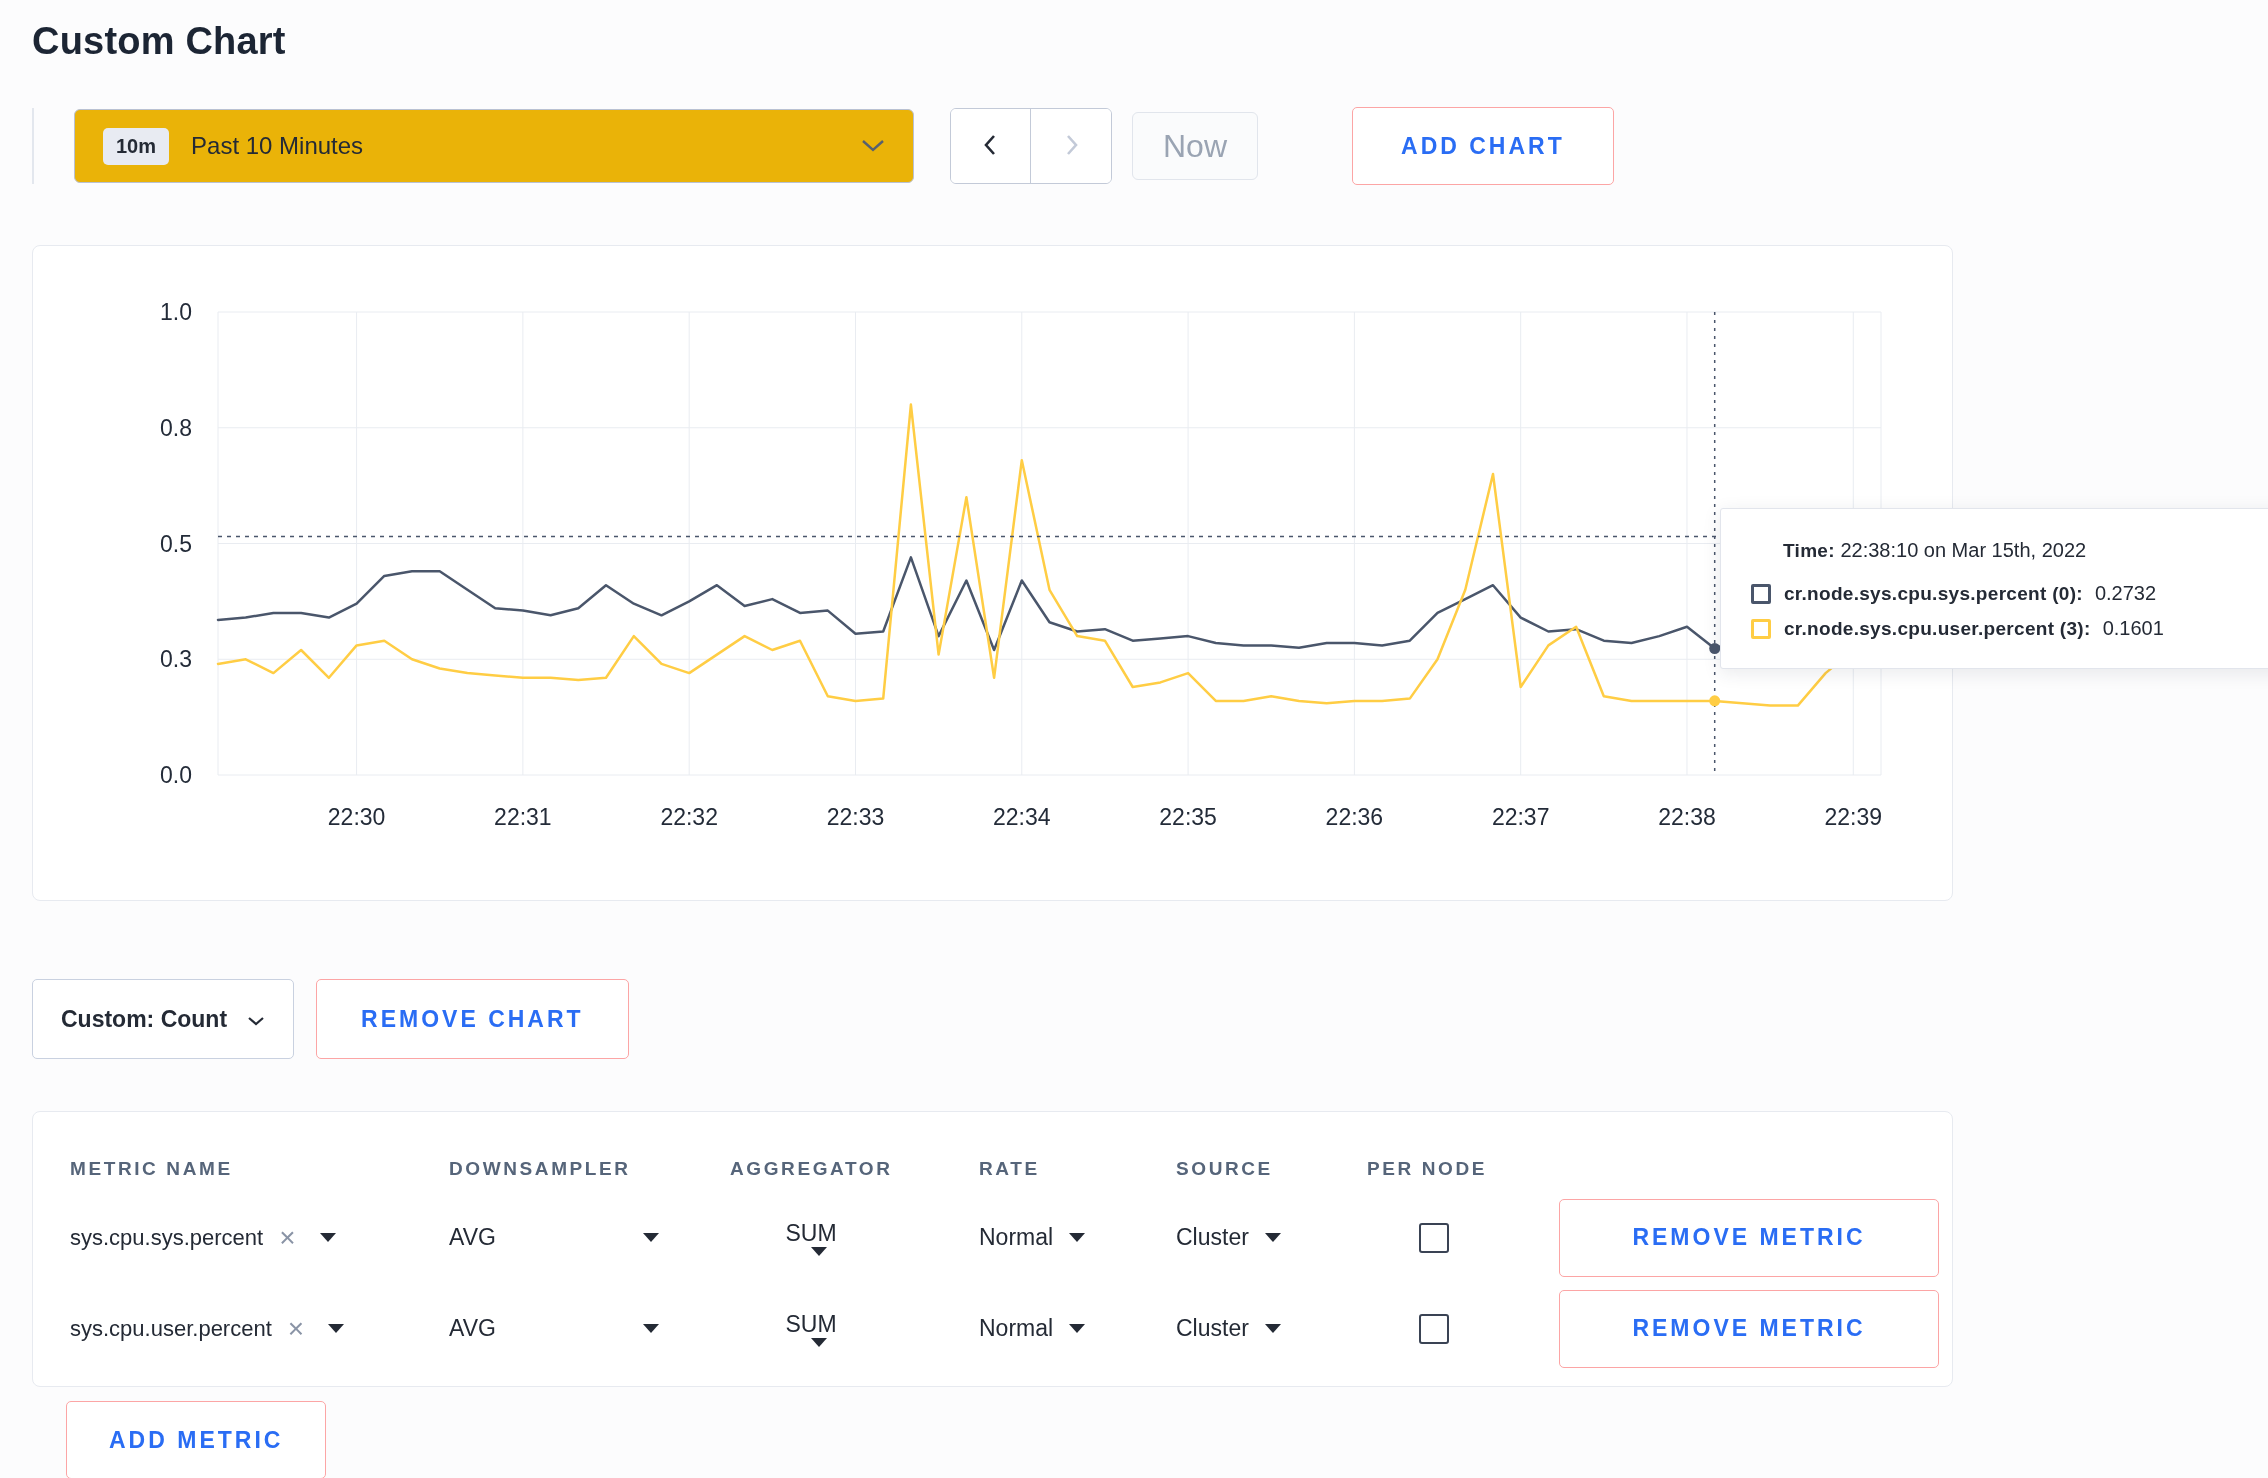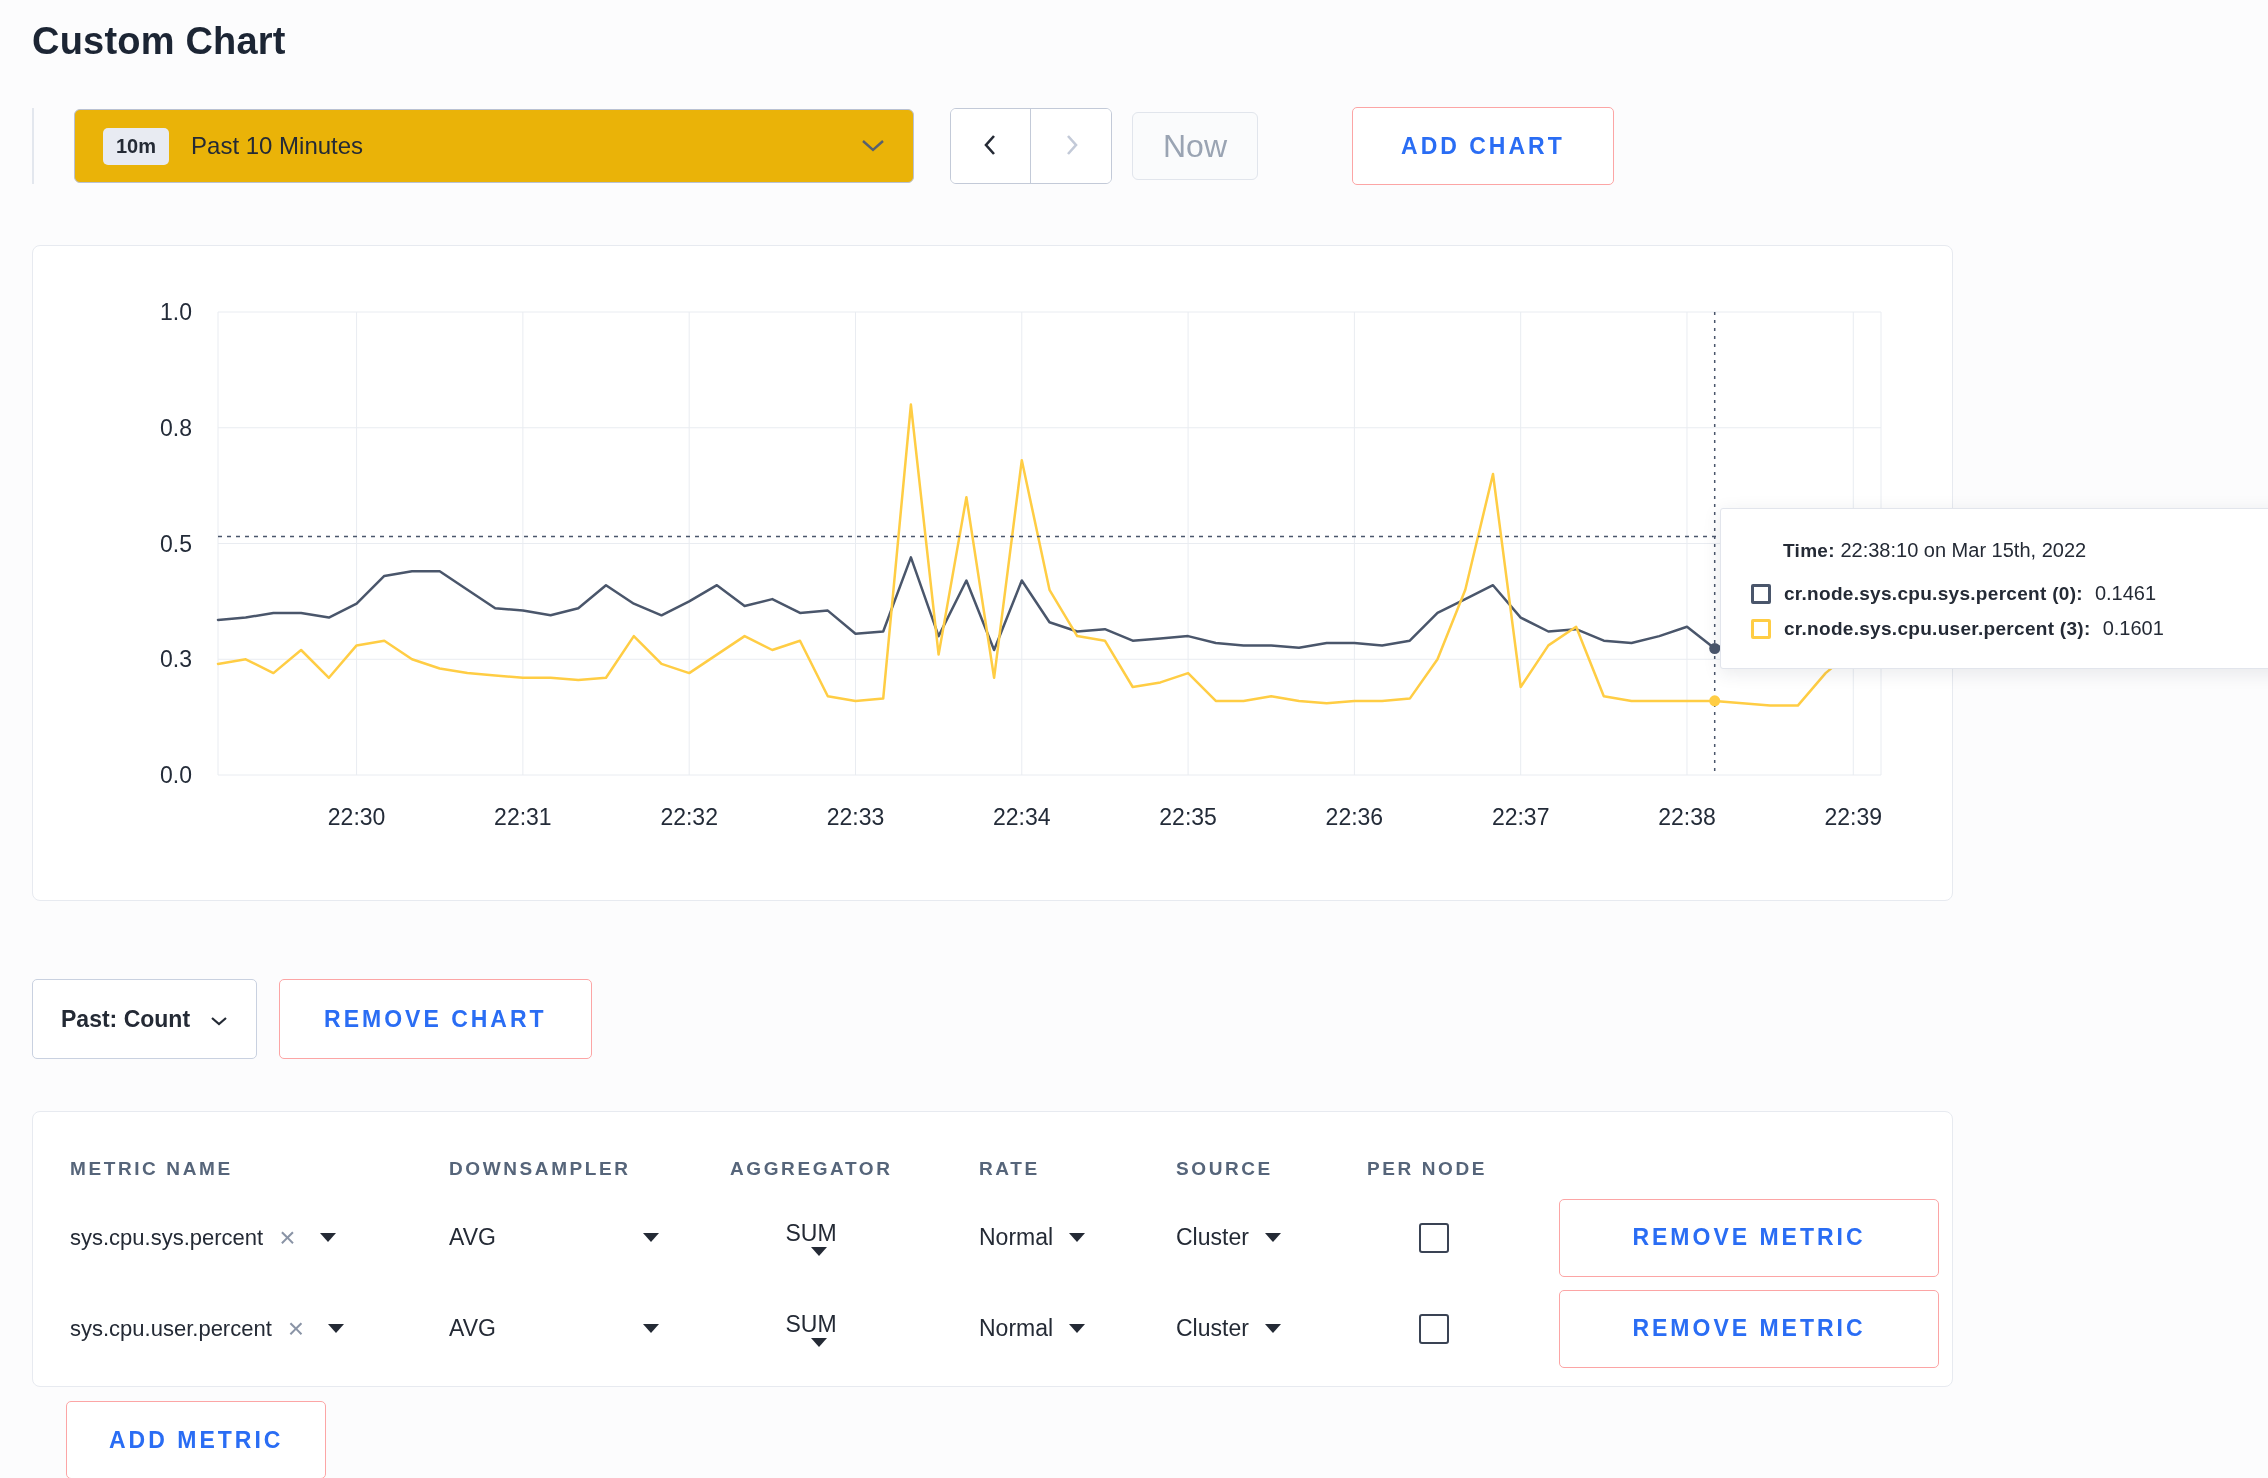--- a/index.html
+++ b/index.html
@@ -207,32 +207,32 @@
   </div>
 
   <div class="chart-tooltip">
     <div class="tt-time">
       <span class="tt-label">Time:</span>
       <span>22:38:10 on Mar 15th, 2022</span>
     </div>
     <div class="tt-row">
       <span class="swatch" style="border-color: rgb(74, 86, 107);"></span>
       <span class="tt-label">cr.node.sys.cpu.sys.percent (0):</span>
-      <span class="tt-val">0.1461</span>
+      <span class="tt-val">0.2732</span>
     </div>
     <div class="tt-row">
       <span class="swatch" style="border-color: rgb(255, 205, 68);"></span>
       <span class="tt-label">cr.node.sys.cpu.user.percent (3):</span>
       <span class="tt-val">0.1601</span>
     </div>
   </div>
 
   <div class="units-row">
     <div class="units-select">
-      <span>Past: Count</span>
+      <span>Custom: Count</span>
       <span>
         <svg width="18" height="11" viewBox="0 0 18 11">
             <polyline points="2,2 9,8 16,2" fill="none" stroke="#242a35" stroke-width="2.2"></polyline>
           </svg>
       </span>
     </div>
     <button class="outline-btn remove-chart">REMOVE CHART</button>
   </div>
 
   <div class="metrics-card">

